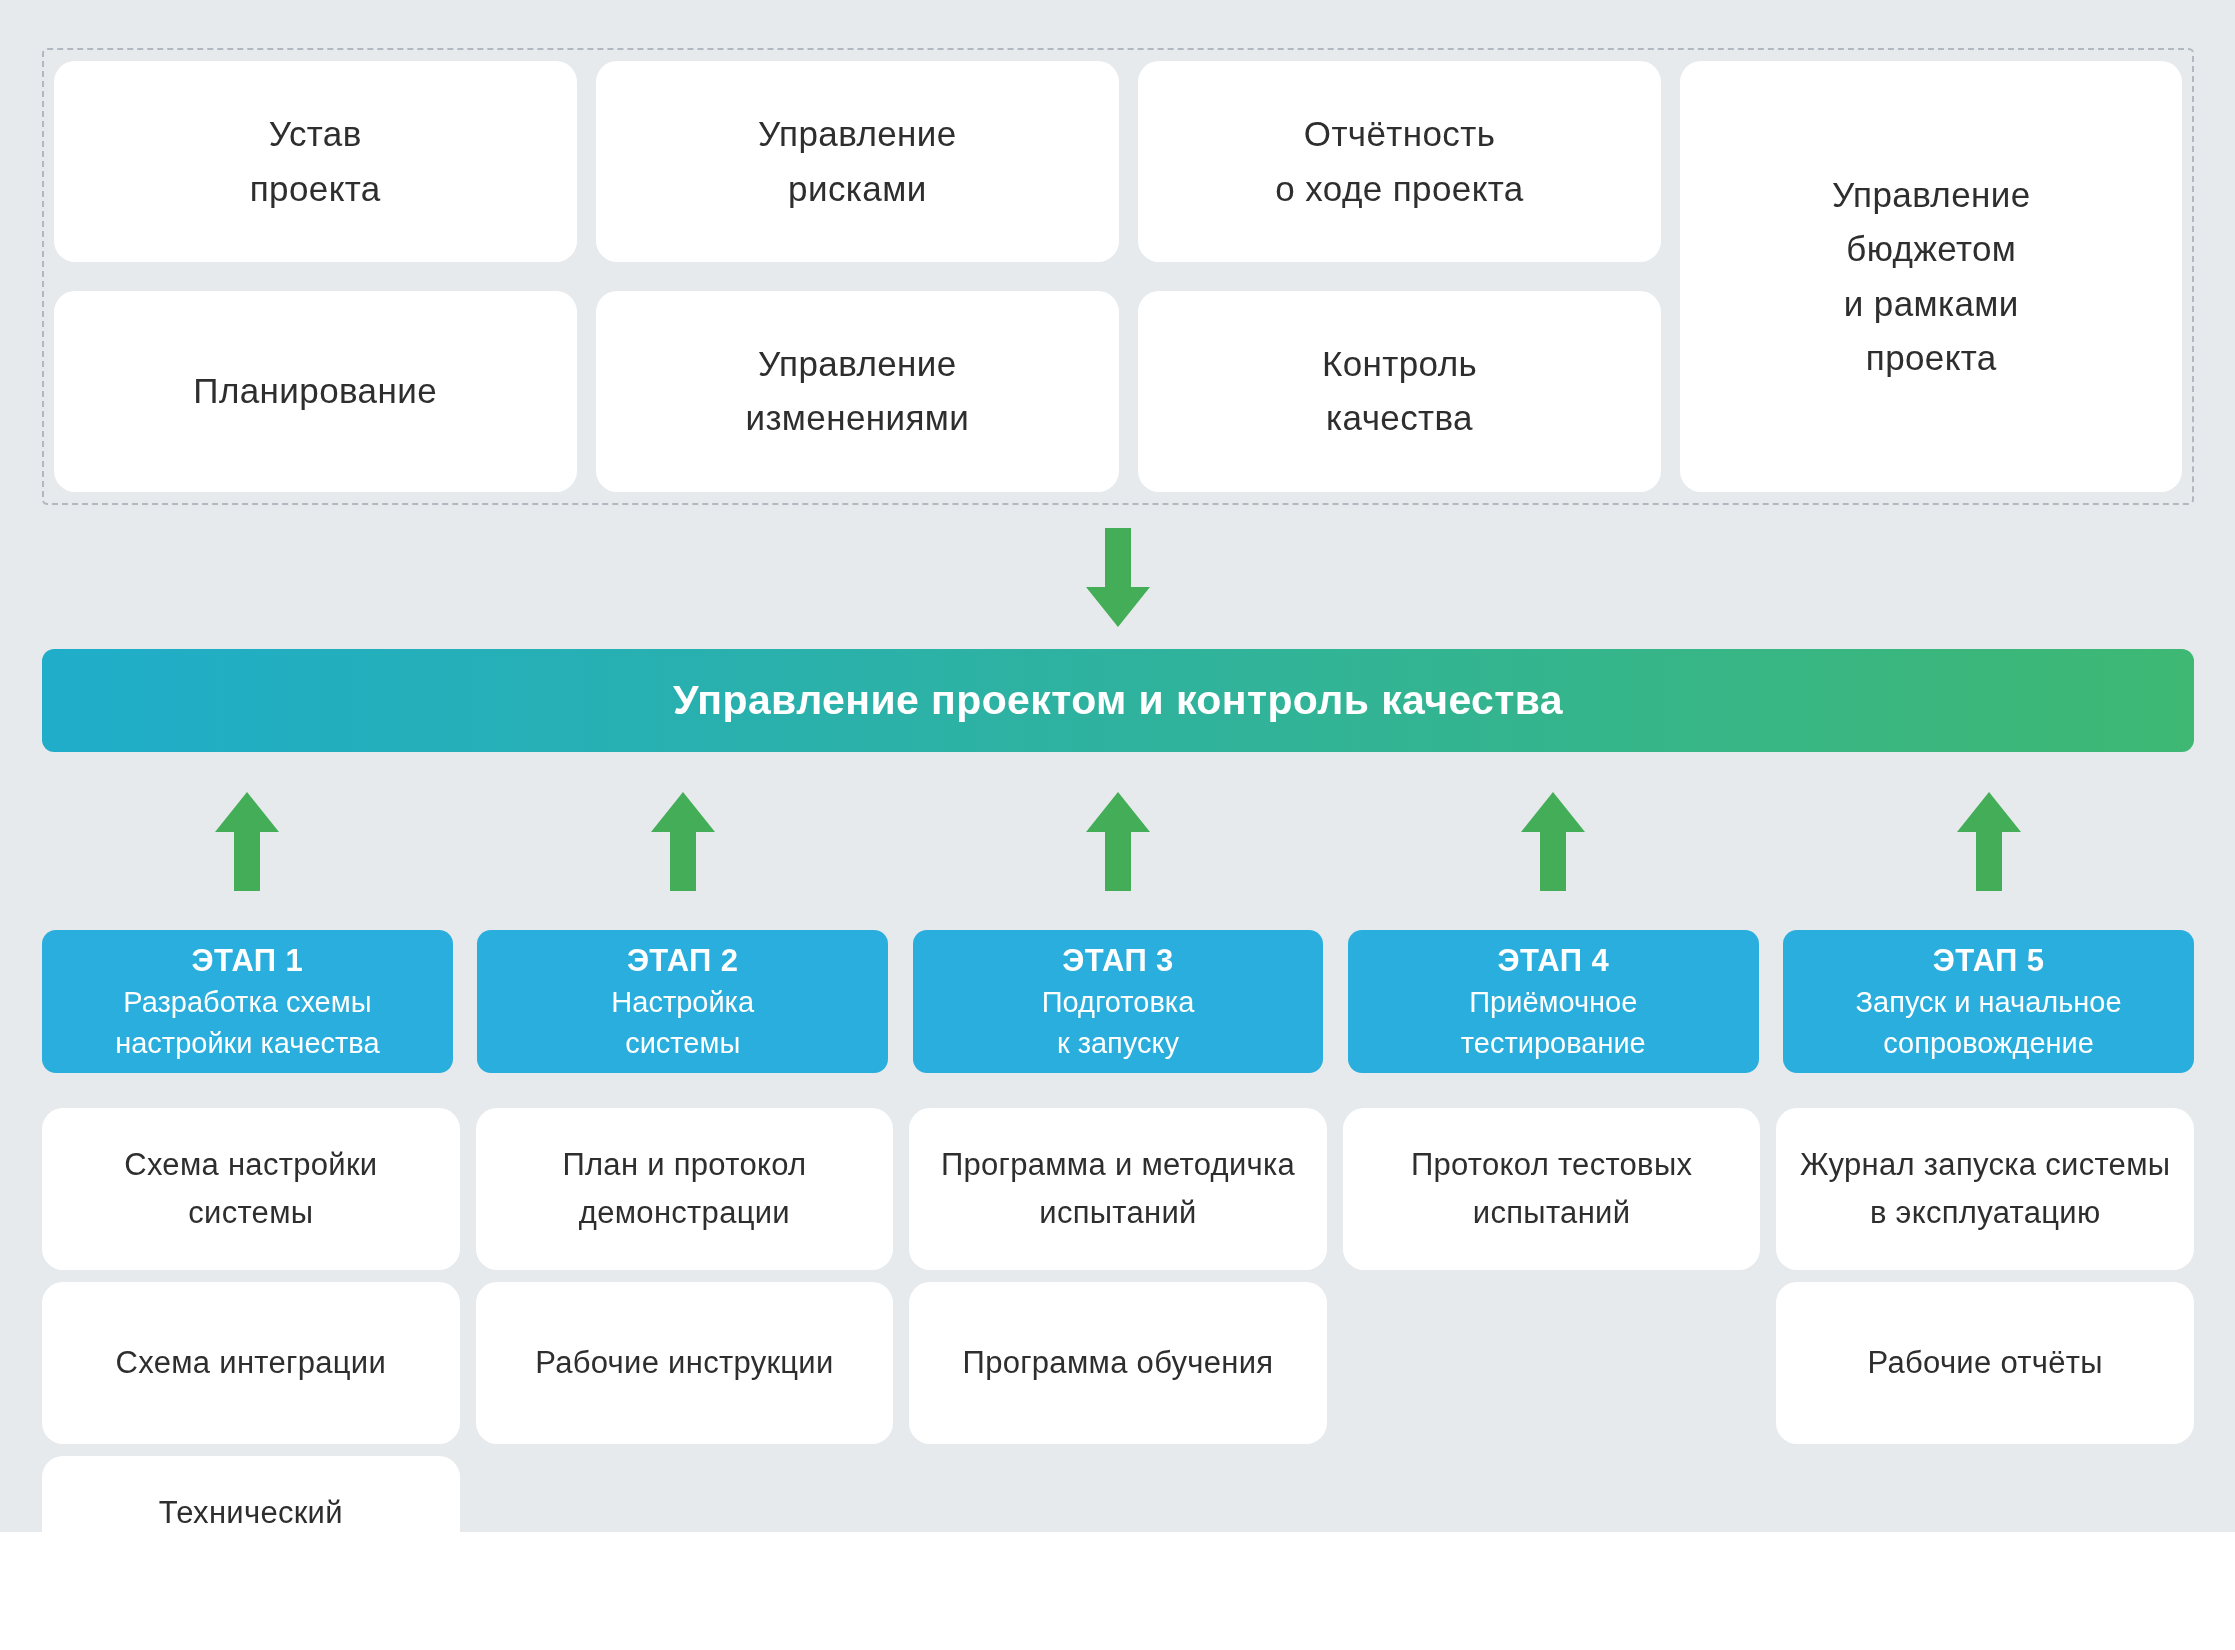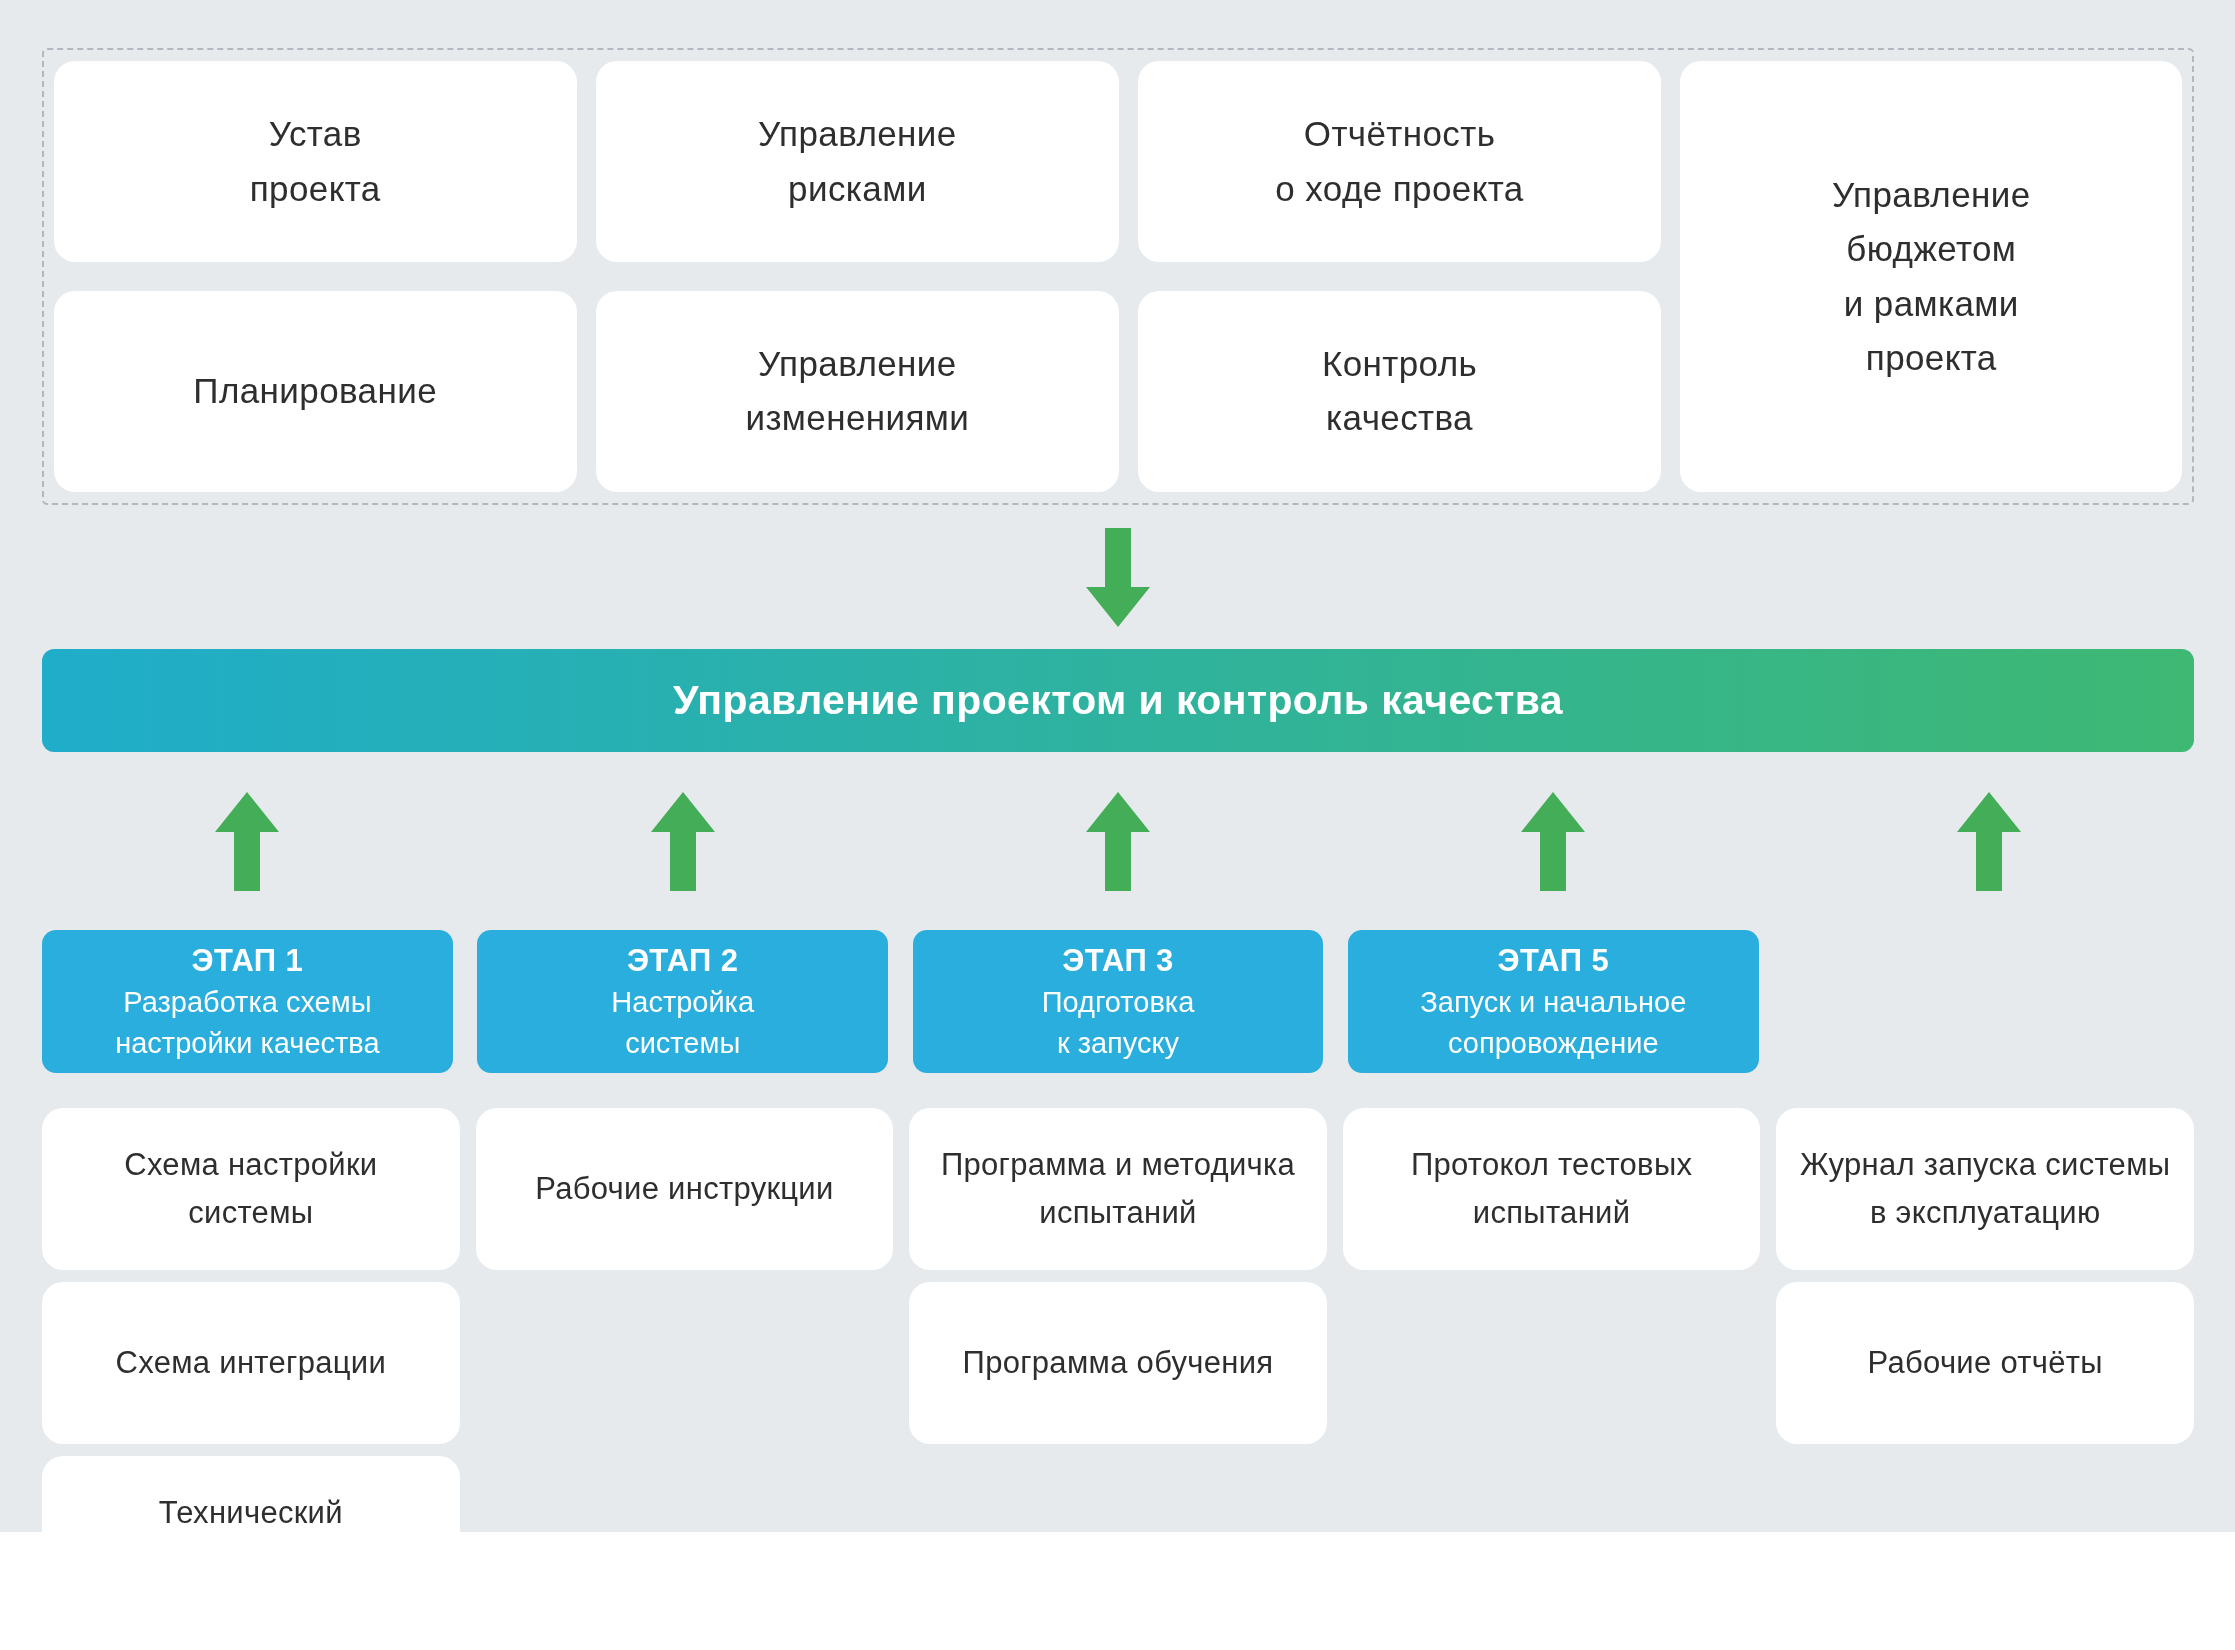--- a/index.html
+++ b/index.html
@@ -241,20 +241,25 @@
       <div class="stage-title">ЭТАП 2</div>
       <div class="stage-subtitle">Настройка
 системы</div>
     </div>
     <div class="stage-card">
       <div class="stage-title">ЭТАП 3</div>
       <div class="stage-subtitle">Подготовка
 к запуску</div>
     </div>
     <div class="stage-card">
+      <div class="stage-title">ЭТАП 4</div>
+      <div class="stage-subtitle">Приёмочное
+тестирование</div>
+    </div>
+    <div class="stage-card">
       <div class="stage-title">ЭТАП 5</div>
       <div class="stage-subtitle">Запуск и начальное
 сопровождение</div>
     </div>
   </div>
 
   <div class="deliverables-grid">
     <div class="deliv-col">
       <div class="card deliv-card">
         <span class="txt">Схема настройки
@@ -263,20 +268,24 @@
       <div class="card deliv-card">
         <span class="txt">Схема интеграции</span>
       </div>
       <div class="card deliv-card">
         <span class="txt">Технический
 дизайн</span>
       </div>
     </div>
     <div class="deliv-col">
       <div class="card deliv-card">
+        <span class="txt">План и протокол
+демонстрации</span>
+      </div>
+      <div class="card deliv-card">
         <span class="txt">Рабочие инструкции</span>
       </div>
     </div>
     <div class="deliv-col">
       <div class="card deliv-card">
         <span class="txt">Программа и методичка
 испытаний</span>
       </div>
       <div class="card deliv-card">
         <span class="txt">Программа обучения</span>

